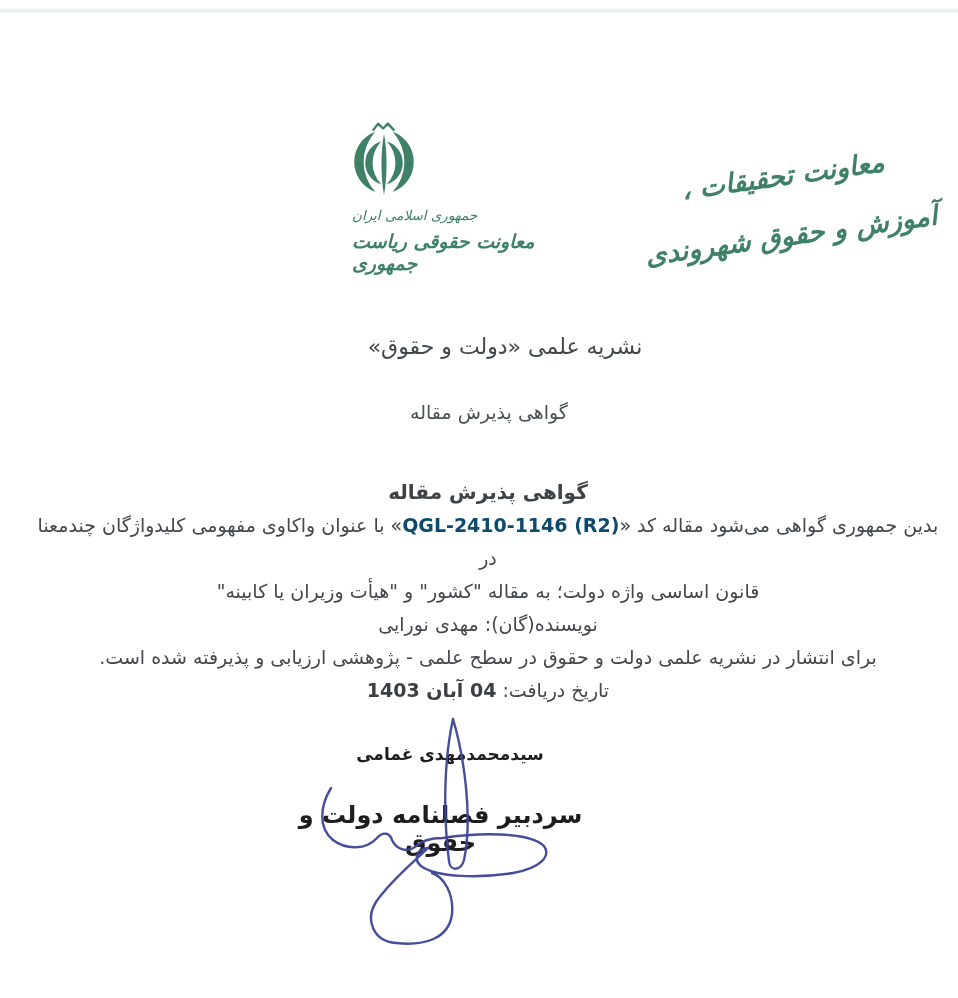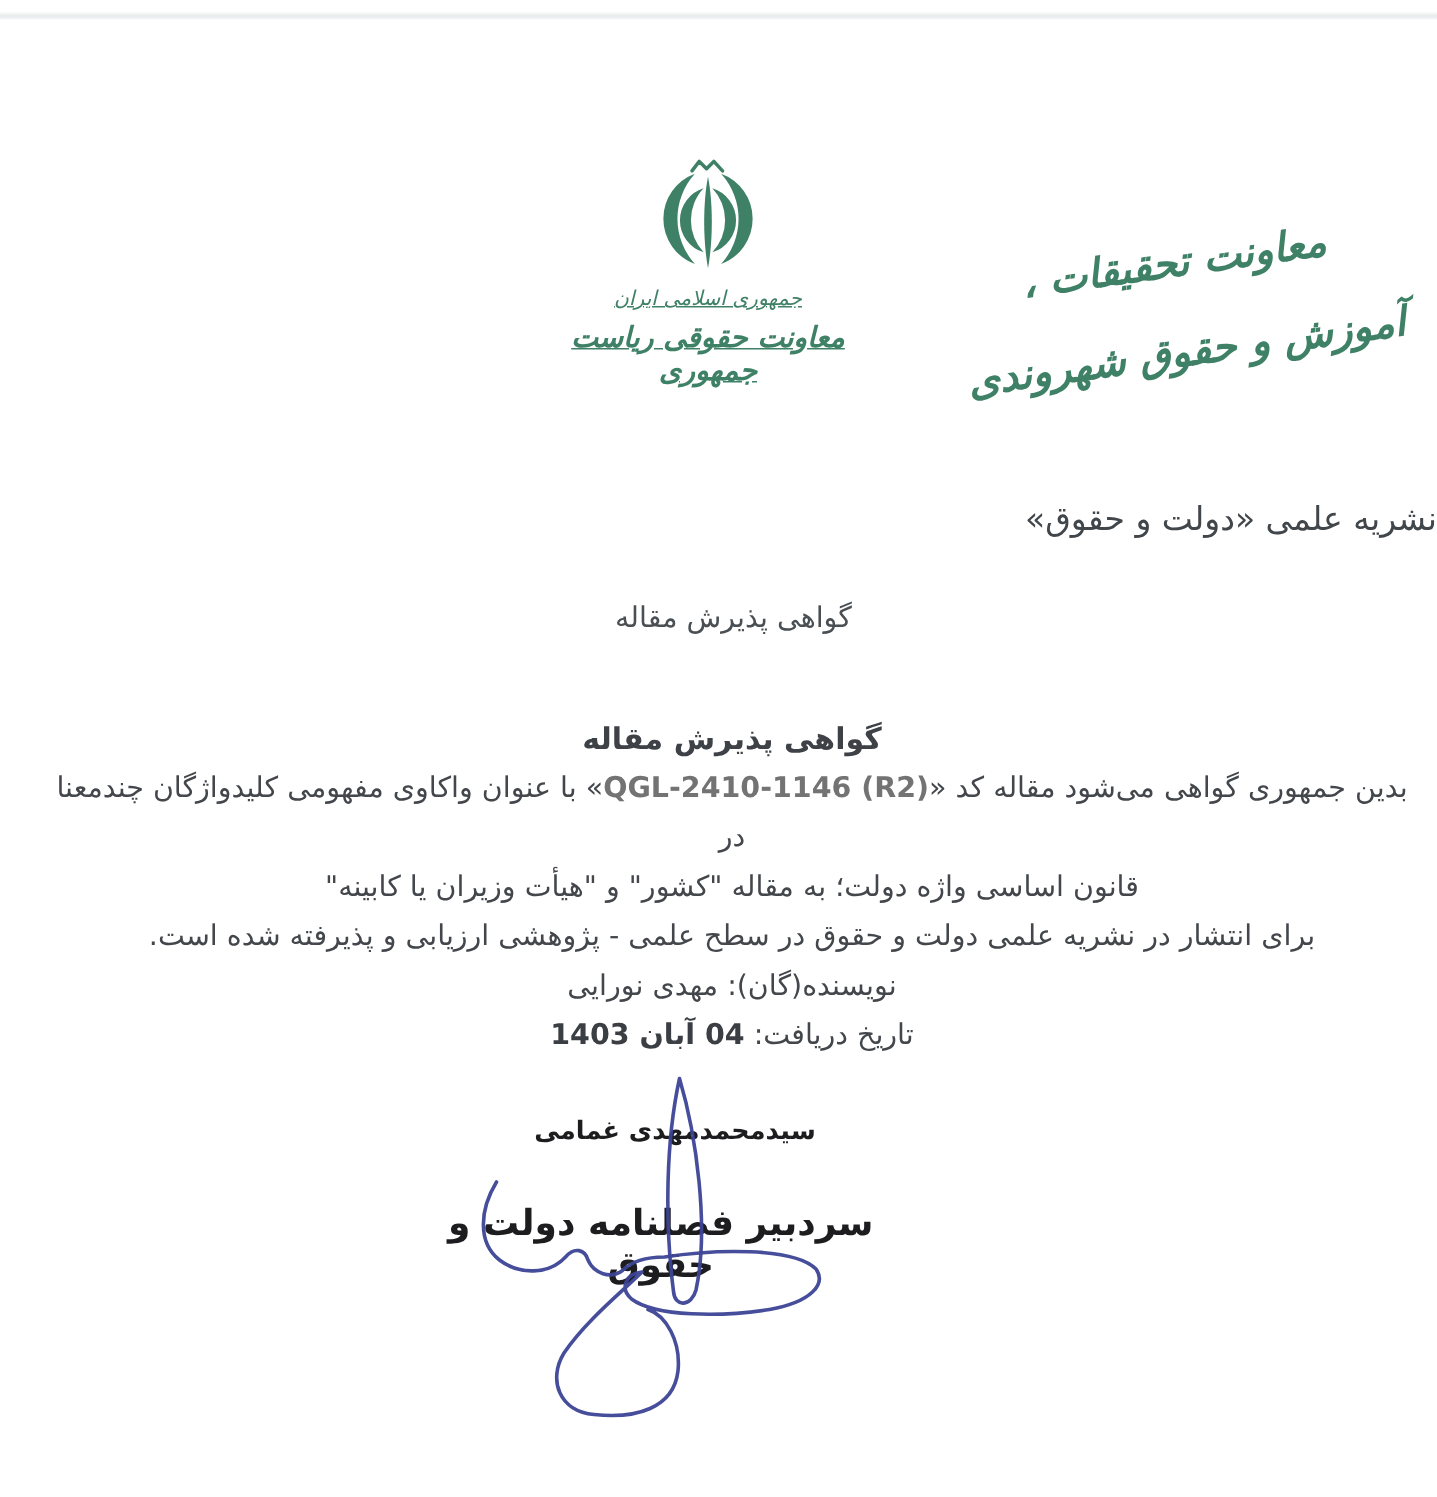--- a/index.html
+++ b/index.html
@@ -14,23 +14,22 @@
     font-family:"DejaVu Sans",sans-serif;
     width:958px;height:998px;position:relative;overflow:hidden;
   }
   .page{position:absolute;inset:0;background:#ffffff;}
   .top-divider{
     position:absolute;top:8px;left:0;right:0;height:5px;
     background:linear-gradient(#fbfcfc,#e7ebeb 55%,#f6f8f8);
   }
   
   .emblem-block{
-    position:absolute;top:104px;left:352px;width:240px;text-align:center;
+    position:absolute;top:120px;left:352px;width:240px;text-align:left;
     color:var(--brand-green);
-    text-decoration:underline;
   }
   .emblem-block svg{display:inline-block;}
   .emblem-path{fill:var(--brand-green);}
   .emblem-stroke{fill:none;stroke:var(--brand-green);stroke-width:2.4;stroke-linecap:round;stroke-linejoin:round;}
   .republic-line{
     margin-top:5px;font-size:13.5px;font-style:italic;font-weight:500;
     color:var(--brand-green);letter-spacing:.2px;
   }
   .legal-deputy-line{
     margin-top:7px;font-size:19px;font-style:italic;font-weight:700;
@@ -38,34 +37,34 @@
   }
   
   .callig-block{
     position:absolute;top:146px;right:6px;width:330px;text-align:center;
     transform:rotate(-8deg);transform-origin:50% 50%;
     color:var(--brand-green);font-style:italic;font-weight:700;
     font-size:27px;line-height:60px;direction:rtl;
   }
   
   .title-journal{
-    position:absolute;top:334px;left:52px;right:0;text-align:right;
+    position:absolute;top:334px;left:52px;right:0;text-align:center;
     direction:rtl;font-size:22px;color:#41464b;
   }
   .title-cert{
     position:absolute;top:401px;left:20px;right:0;text-align:center;
     direction:rtl;font-size:19px;color:#4a4f54;
   }
   
   .body-block{
     position:absolute;top:476px;left:30px;right:12px;text-align:center;
     direction:rtl;color:var(--body-text);font-size:19px;line-height:33px;
   }
   .body-heading{font-weight:700;font-size:20px;color:#3e4247;}
-  .code-ltr{direction:ltr;unicode-bidi:isolate;font-weight:700;color:#737373;margin-top:12px;}
+  .code-ltr{direction:ltr;unicode-bidi:isolate;font-weight:700;color:#0c4a6e;margin-top:12px;}
   .meta-value{font-weight:700;color:#3b3f44;}
   
   .sig-name{
     position:absolute;top:744px;left:285px;width:330px;text-align:center;
     direction:rtl;font-size:17px;font-weight:700;color:var(--name-black);
   }
   .sig-role{
     position:absolute;top:801px;left:268px;width:345px;text-align:center;
     direction:rtl;font-size:24px;font-weight:700;color:var(--name-black);
   }
@@ -101,25 +100,25 @@
 
   <div class="title-journal">نشریه علمی «دولت و حقوق»</div>
   <div class="title-cert">گواهی پذیرش مقاله</div>
 
   <div class="body-block">
     <div class="body-heading">گواهی پذیرش مقاله</div>
     <div>
       <span>بدین جمهوری گواهی می‌شود مقاله کد «</span><span class="code-ltr" dir="ltr">QGL-2410-1146 (R2)</span><span>» با عنوان واکاوی مفهومی کلیدواژگان چندمعنا در</span>
     </div>
     <div>قانون اساسی واژه دولت؛ به مقاله "کشور" و "هیأت وزیران یا کابینه"</div>
-    <div>برای انتشار در نشریه علمی دولت و حقوق در سطح علمی - پژوهشی ارزیابی و پذیرفته شده است.</div>
     <div>
       <span>نویسنده(گان):</span>
       <span>مهدی نورایی</span>
     </div>
+    <div>برای انتشار در نشریه علمی دولت و حقوق در سطح علمی - پژوهشی ارزیابی و پذیرفته شده است.</div>
     <div>
       <span>تاریخ دریافت:</span>
       <span class="meta-value">04 آبان 1403</span>
     </div>
   </div>
 
   <div class="sig-name">سیدمحمدمهدی غمامی</div>
   <div class="sig-role">سردبیر فصلنامه دولت و حقوق</div>
 
   <svg class="sig-svg" width="270" height="240" viewBox="0 0 270 240" aria-hidden="true">

